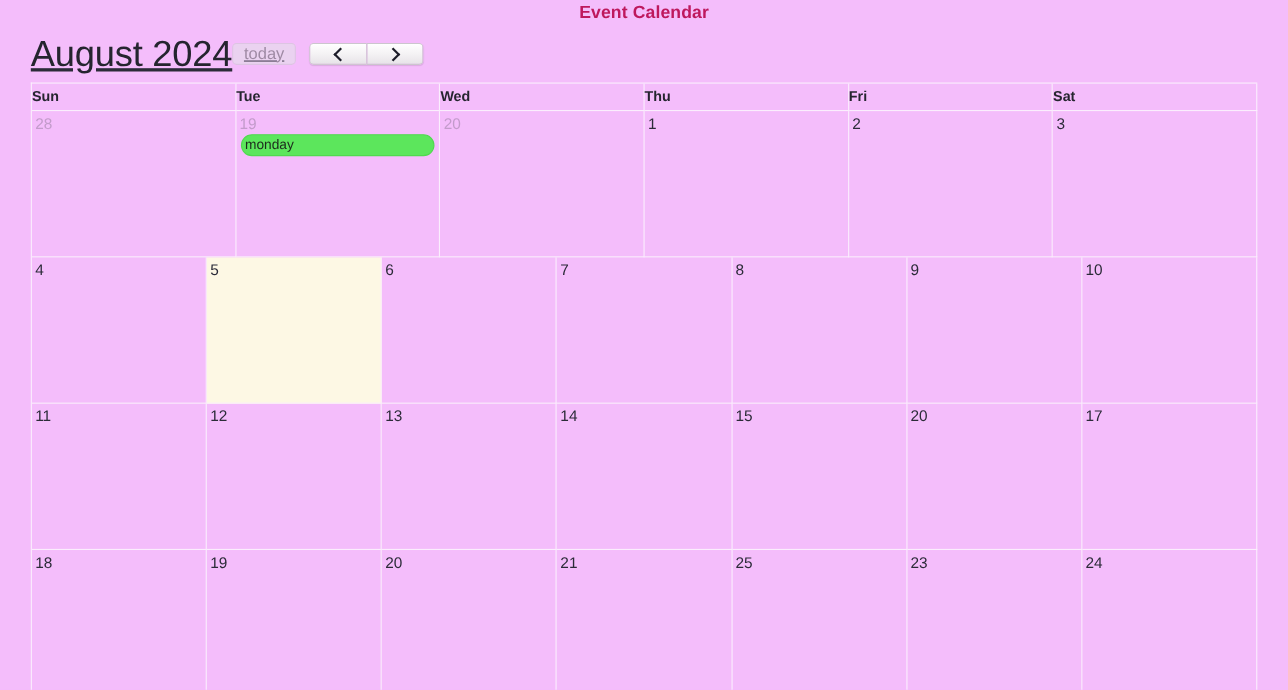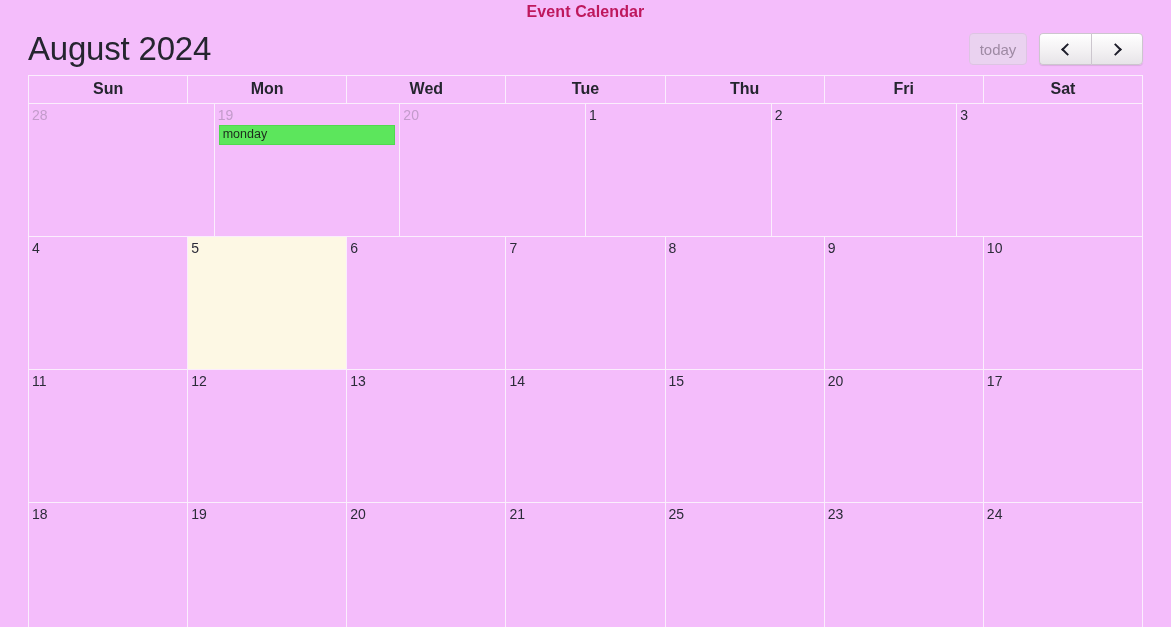--- a/index.html
+++ b/index.html
@@ -30,23 +30,24 @@
   .calendar {
     padding: 0 28px;
     box-sizing: border-box;
     width: 1171px;
   }
 
   
   .cal-toolbar {
     display: flex;
     align-items: center;
-    justify-content: space-between;
+    justify-content: flex-start;
     height: 52px;
     padding-top: 2px;
+    text-decoration: underline;
   }
   .cal-title {
     font-size: 33px;
     font-weight: normal;
     color: #25252f;
     line-height: 38px;
     letter-spacing: -0.2px;
     margin: 0;
     padding-left: 0px;
   }
@@ -56,21 +57,21 @@
     gap: 12px;
   }
 
   .btn {
     font-family: "Liberation Sans", sans-serif;
     font-size: 15px;
     line-height: 1;
     border: 1px solid #cfc3d4;
     border-radius: 4px;
     padding: 0;
-    height: 32px;
+    height: 20px;
     cursor: pointer;
     box-sizing: border-box;
     color: #2b2b38;
   }
   .btn-today {
     width: 58px;
     background: #e9d7ee;
     border-color: #d9c6de;
     color: #8c7f91;
     opacity: 0.82;
@@ -108,22 +109,22 @@
     border-left: 1px solid #fbeefd;
     border-top: 1px solid #fbeefd;
     width: 1115px;
     box-sizing: border-box;
   }
   .head-row {
     display: flex;
   }
   .head-cell {
     flex: 1 1 0;
-    text-align: center;
-    font-size: 16px;
+    text-align: left;
+    font-size: 13px;
     font-weight: bold;
     color: #25252f;
     padding: 4px 0 5px 0;
     border-right: 1px solid #fbeefd;
     border-bottom: 1px solid #fbeefd;
     box-sizing: border-box;
   }
   .week-row {
     display: flex;
     height: 133px;
@@ -147,21 +148,21 @@
   .day-cell.today { background: #fdf8e4; }
 
   .event {
     background: #5ce65c;
     border: 1px solid #4fd94f;
     color: #1d2b1d;
     font-size: 12.5px;
     line-height: 15px;
     padding: 1px 2px 2px 3px;
     margin: 1px 1px 0 1px;
-    border-radius: 0;
+    border-radius: 10px;
     box-sizing: border-box;
     overflow: hidden;
     white-space: nowrap;
     cursor: pointer;
   }
 </style>
 </head>
 <body>
 
 <div class="page-title">Event Calendar</div>
@@ -179,23 +180,22 @@
         <button class="btn btn-nav next">
           <span class="chev right"></span>
         </button>
       </div>
     </div>
   </div>
 
   <div class="cal-grid">
     <div class="head-row" id="weekday-row">
         <div class="head-cell">Sun</div>
-        <div class="head-cell">Mon</div>
+        <div class="head-cell">Tue</div>
         <div class="head-cell">Wed</div>
-        <div class="head-cell">Tue</div>
         <div class="head-cell">Thu</div>
         <div class="head-cell">Fri</div>
         <div class="head-cell">Sat</div>
       </div>
     <div id="weeks-container">
         <div class="week-row">
           <div class="day-cell other">
             <div class="day-num">28</div>
           </div>
           <div class="day-cell other">

